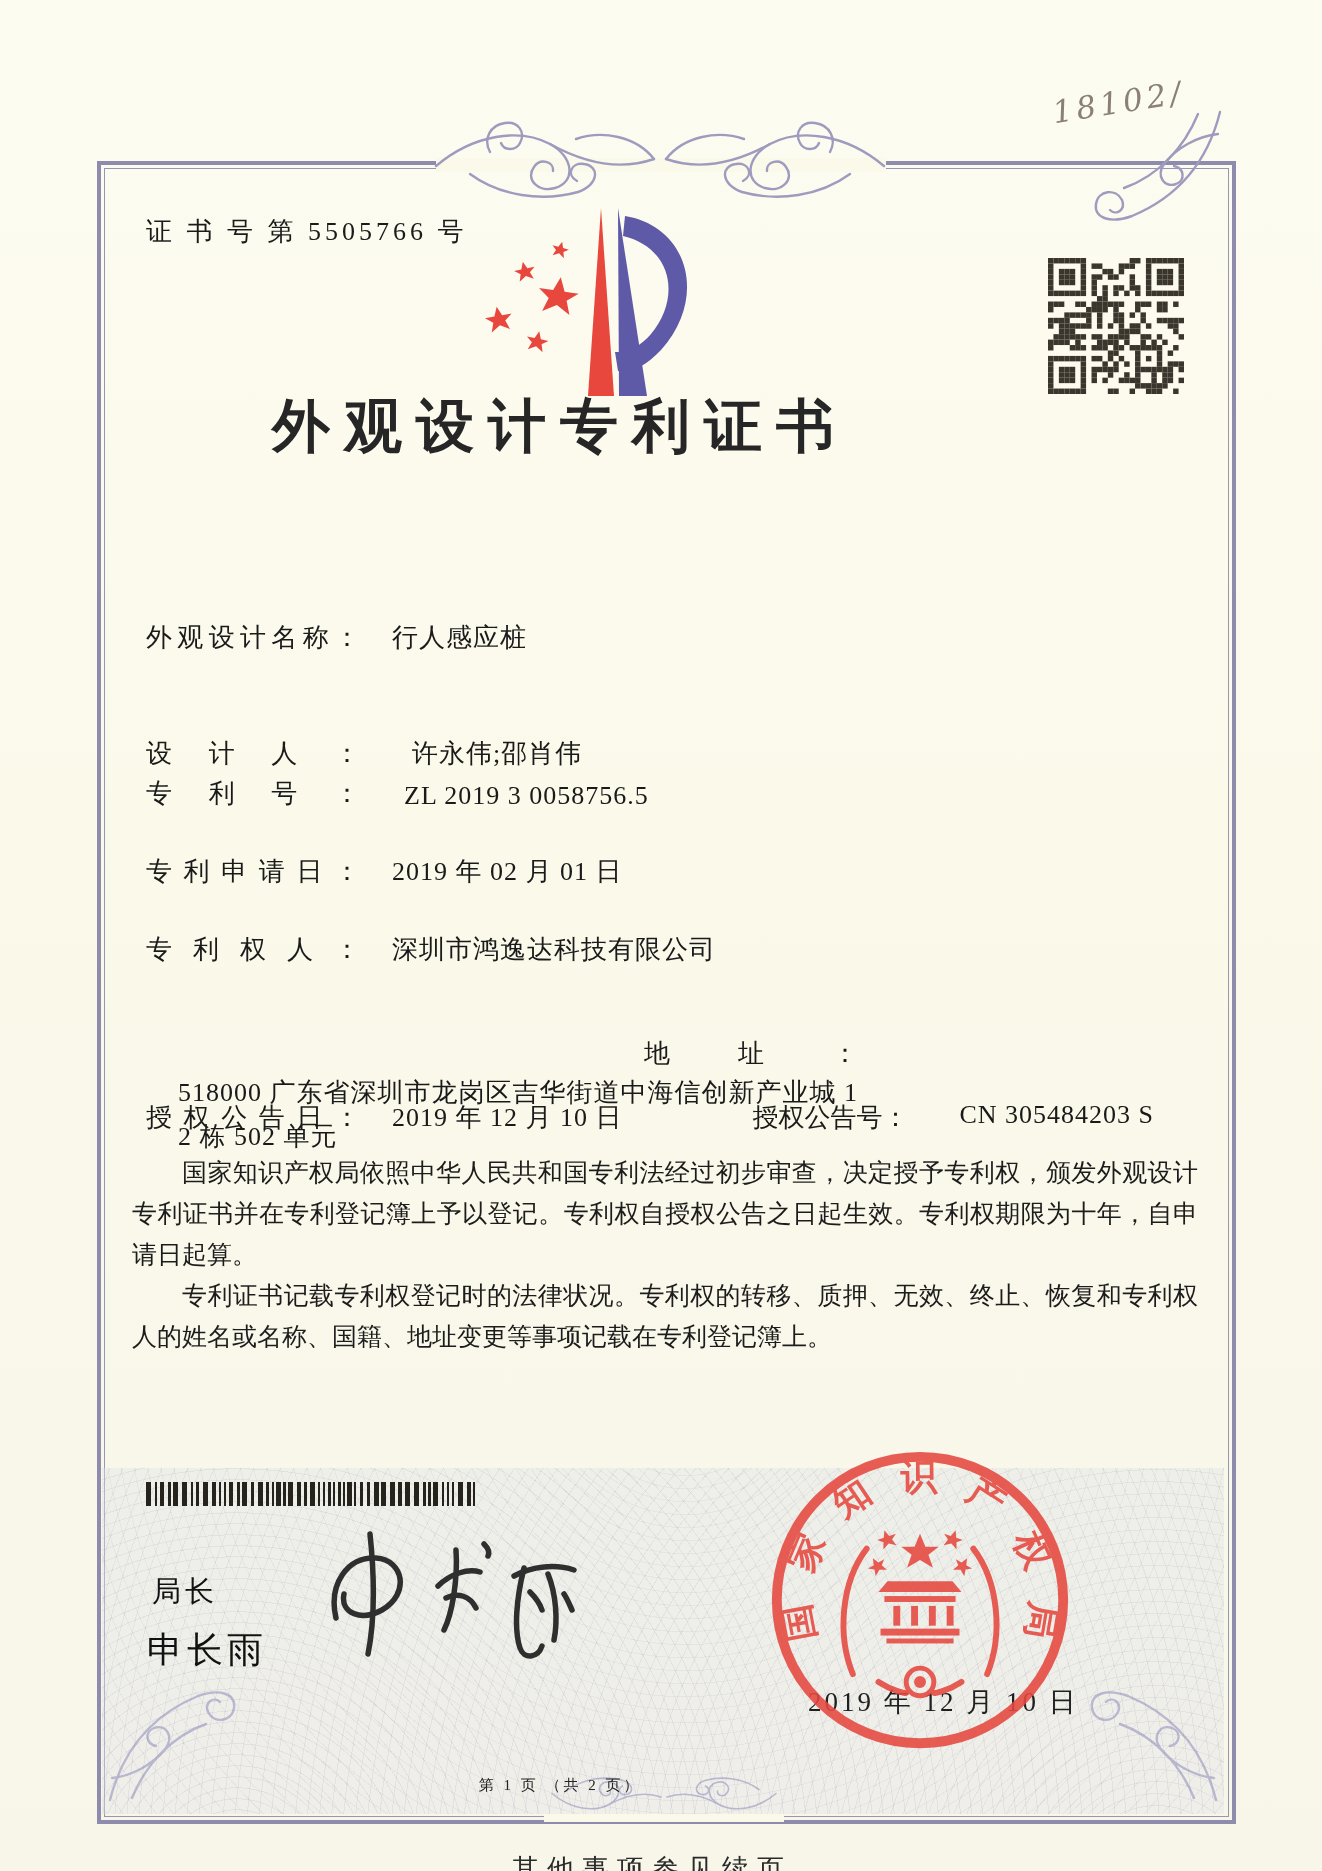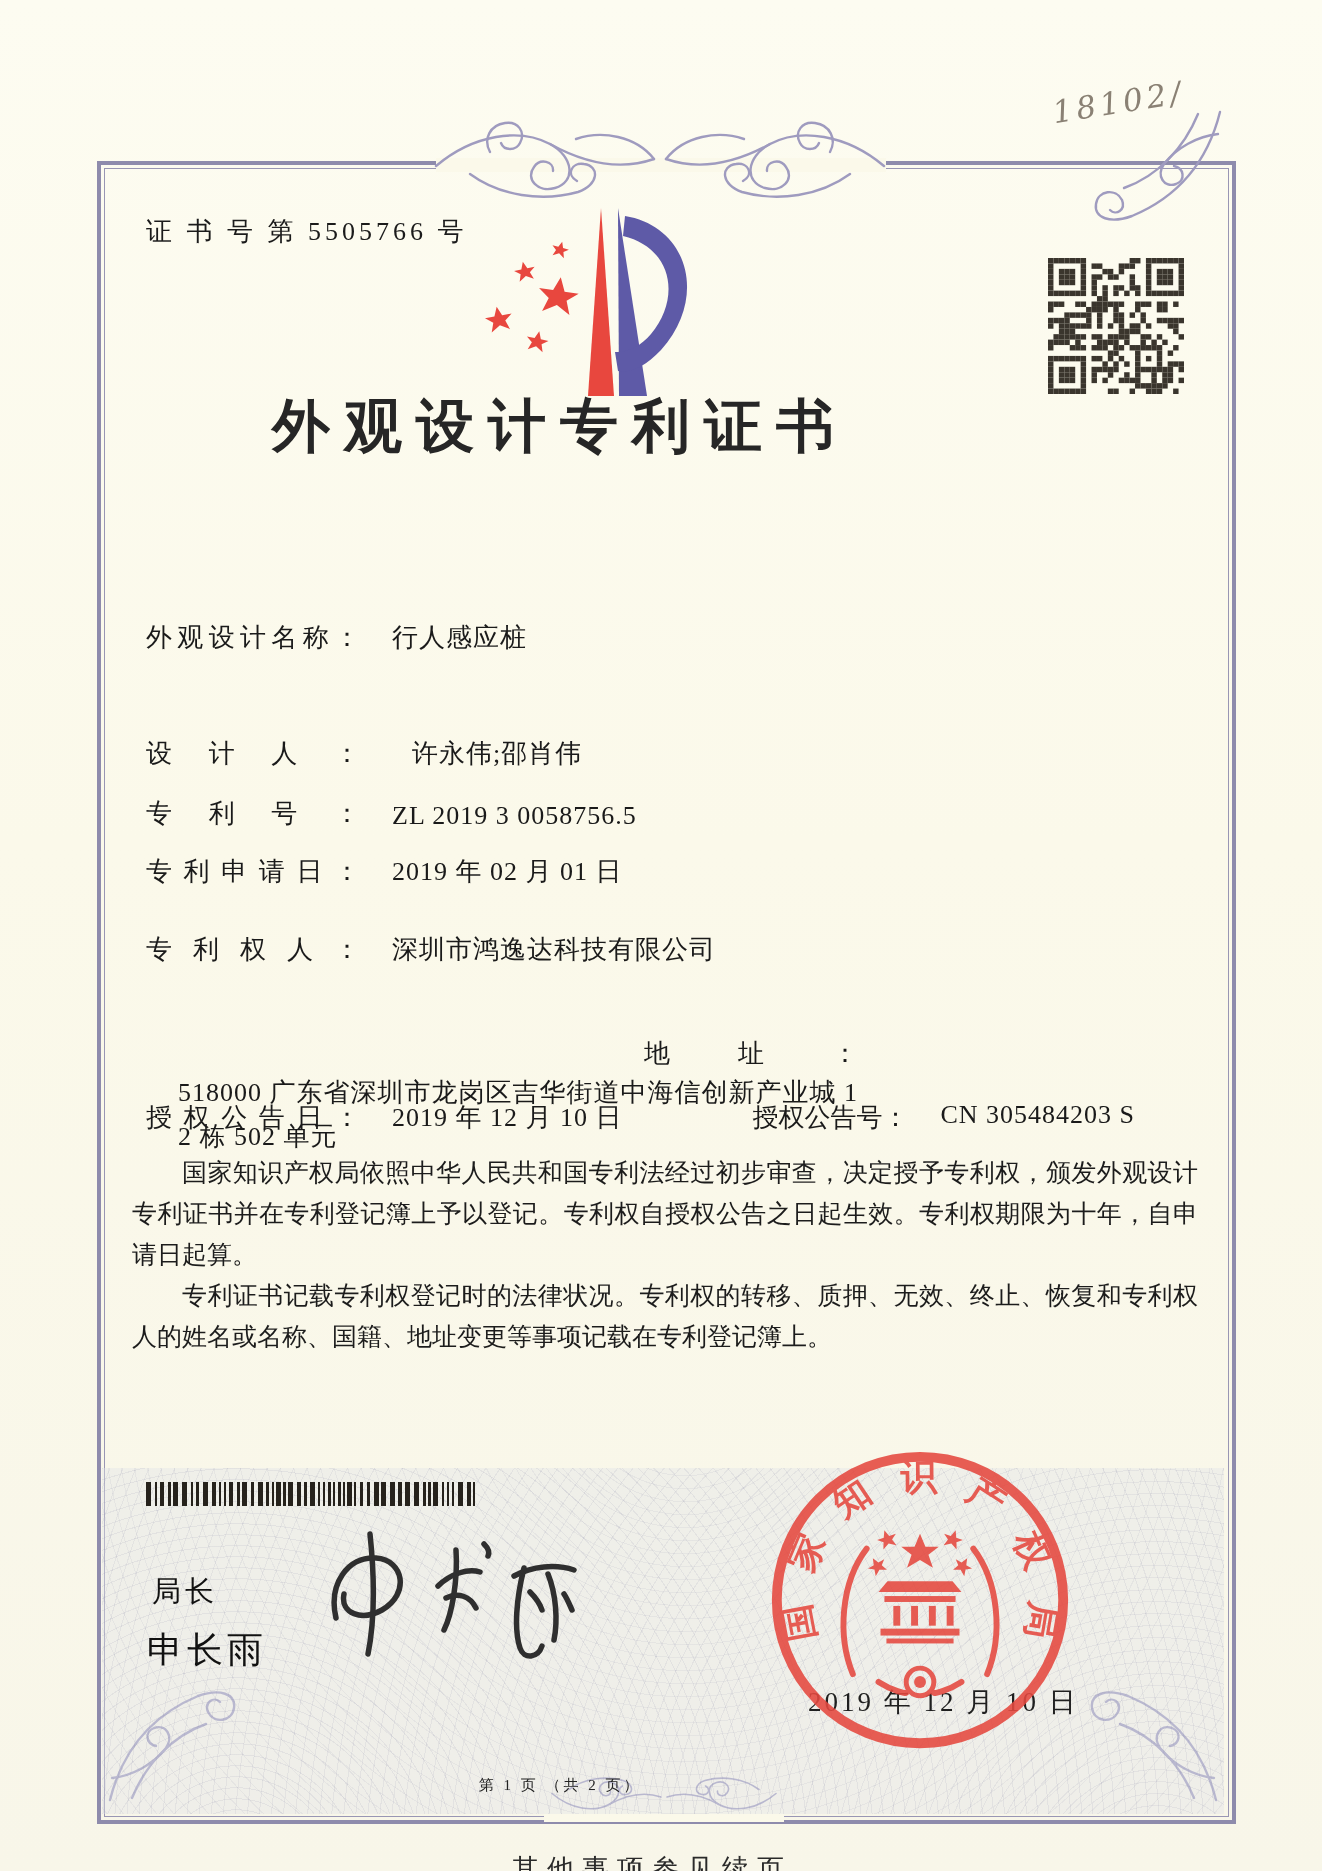--- a/index.html
+++ b/index.html
@@ -17,21 +17,21 @@
   .handwritten{position:absolute;left:1052px;top:84px;font-size:31px;font-style:italic;
                color:#8a8174;transform:rotate(-9deg);letter-spacing:4px;font-family:"DejaVu Serif",serif;}
   .cert-no{position:absolute;left:146px;top:214px;font-size:26px;letter-spacing:4px;color:#1b1b1b;}
   .title{position:absolute;left:0;top:388px;width:1120px;text-align:center;font-size:58px;
          font-weight:bold;letter-spacing:14px;color:#262626;}
   .field{position:absolute;left:146px;display:flex;font-size:26px;color:#1a1a1a;align-items:flex-end;}
   .flabel{display:inline-block;width:214px;text-align:justify;text-align-last:justify;flex:none;}
   .flabel.natural{width:auto;text-align:left;text-align-last:auto;}
   .fvalue{margin-left:32px;letter-spacing:1px;}
   .addr-lines{margin-left:32px;letter-spacing:1px;line-height:44px;}
-  .grant-pair2{margin-left:130px;display:flex;}
+  .grant-pair2{margin-left:130px;display:flex;gap:19px;}
   .paras{position:absolute;left:132px;top:1152px;width:1066px;font-size:25px;line-height:41px;
          color:#1c1c1c;text-align:justify;}
   .paras p{margin:0;text-indent:2em;}
   
   .wave-bg{position:absolute;left:102px;top:1468px;width:1122px;height:1344px;height:346px;
      background-color:rgba(225,227,233,0.40);
      background-image:
        repeating-radial-gradient(circle at 12% 118%, rgba(140,140,170,0.13) 0 1px, transparent 1px 11px),
        repeating-radial-gradient(circle at 52% -28%, rgba(140,140,170,0.10) 0 1px, transparent 1px 13px),
        repeating-radial-gradient(circle at 94% 122%, rgba(140,140,170,0.12) 0 1px, transparent 1px 12px);}
@@ -469,21 +469,21 @@
   <div class="title">外观设计专利证书</div>
 
   <div class="field" style="top:620px;">
     <span class="flabel">外观设计名称：</span>
     <span class="fvalue">行人感应桩</span>
   </div>
   <div class="field" style="top:736px;gap:20px;">
     <span class="flabel">设计人：</span>
     <span class="fvalue">许永伟;邵肖伟</span>
   </div>
-  <div class="field" style="top:796px;">
+  <div class="field" style="top:776px;gap:12px;">
     <span class="flabel">专利号：</span>
     <span class="fvalue">ZL 2019 3 0058756.5</span>
   </div>
   <div class="field" style="top:854px;">
     <span class="flabel">专利申请日：</span>
     <span class="fvalue">2019 年 02 月 01 日</span>
   </div>
   <div class="field" style="top:932px;">
     <span class="flabel">专利权人：</span>
     <span class="fvalue">深圳市鸿逸达科技有限公司</span>

